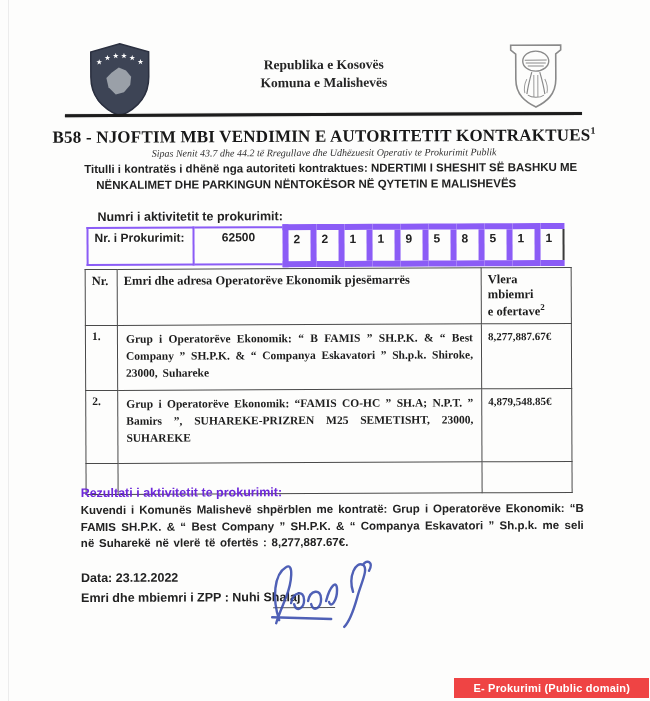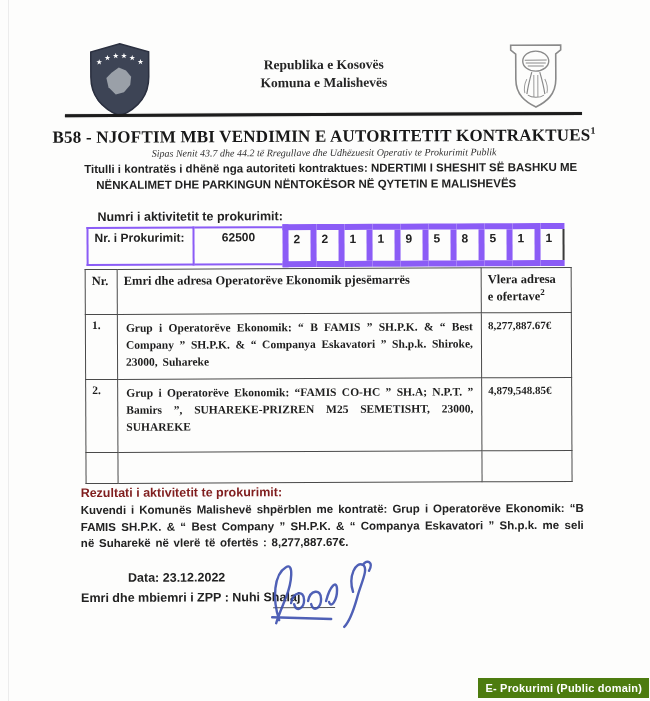--- a/index.html
+++ b/index.html
@@ -47,33 +47,33 @@
   .offers .h-row th{height:36px;}
   .offers td.nr{font-weight:bold;font-size:11.5px;}
   .offers td.name{font-weight:bold;font-size:11.5px;line-height:17px;text-align:justify;word-spacing:2px;padding:5px 8px;}
   .offers td.val{font-weight:bold;font-size:11px;padding-top:6px;}
   .offers sup{font-size:9px;}
   .offers .r1 td{height:54px;}
   .offers .r2 td{height:62px;}
   .offers .r3 td{height:20px;}
 
   
-  .result-label{position:absolute;left:80px;top:485px;font-weight:bold;font-size:12.5px;color:#7f1d1d;}
+  .result-label{position:absolute;left:80px;top:485px;font-weight:bold;font-size:12.5px;color:#6d28d9;}
   .result-text{position:absolute;left:80px;top:501px;width:503px;font-weight:bold;font-size:11.5px;
                line-height:16.5px;color:#222;text-align:justify;word-spacing:1.5px;}
 
   
-  .date-line{position:absolute;left:80px;top:570px;font-weight:bold;font-size:12.5px;color:#222;margin-left:47px;}
+  .date-line{position:absolute;left:80px;top:570px;font-weight:bold;font-size:12.5px;color:#222;}
   .name-line{position:absolute;left:80px;top:590px;font-weight:bold;font-size:12.5px;color:#222;}
   .sig-underline{position:absolute;left:272px;top:607px;width:62px;height:1px;background:#555;}
   .signature{position:absolute;left:262px;top:556px;width:120px;height:78px;}
 
   
-  .badge{position:absolute;right:1px;bottom:3px;background:#4d7c0f;color:#fff;font-weight:bold;
-         font-size:11px;padding:4px 7px;letter-spacing:.2px;}
+  .badge{position:absolute;right:1px;bottom:3px;background:#ef4444;color:#fff;font-weight:bold;
+         font-size:11px;padding:4px 19px;letter-spacing:.2px;}
 </style>
 </head>
 <body>
 
 <div class="page">
   <div class="scan-edge"></div>
   <div class="doc">
 
     <div class="arms-left">
       <svg viewBox="0 0 60 74" width="62" height="78">
@@ -137,21 +137,21 @@
     <table class="offers">
       <colgroup>
           <col class="c-nr">
           <col class="c-name">
           <col class="c-val">
         </colgroup>
       <tbody>
           <tr class="h-row">
         <th>Nr.</th>
         <th>Emri dhe adresa Operatorëve Ekonomik pjesëmarrës</th>
-        <th><span>Vlera adresa</span><br><span>e ofertave</span><sup>2</sup></th>
+        <th><span>Vlera mbiemri</span><br><span>e ofertave</span><sup>2</sup></th>
       </tr>
       <tr class="r1">
         <td class="nr">1.</td>
         <td class="name">Grup i Operatorëve Ekonomik: “ B FAMIS ” SH.P.K. &amp; “ Best Company ” SH.P.K. &amp; “ Companya  Eskavatori ” Sh.p.k. Shiroke, 23000, Suhareke</td>
         <td class="val">8,277,887.67€</td>
       </tr>
       <tr class="r2">
         <td class="nr">2.</td>
         <td class="name">Grup i Operatorëve Ekonomik: “FAMIS CO-HC ” SH.A; N.P.T. ” Bamirs ”, SUHAREKE-PRIZREN  M25  SEMETISHT, 23000, SUHAREKE</td>
         <td class="val">4,879,548.85€</td>

